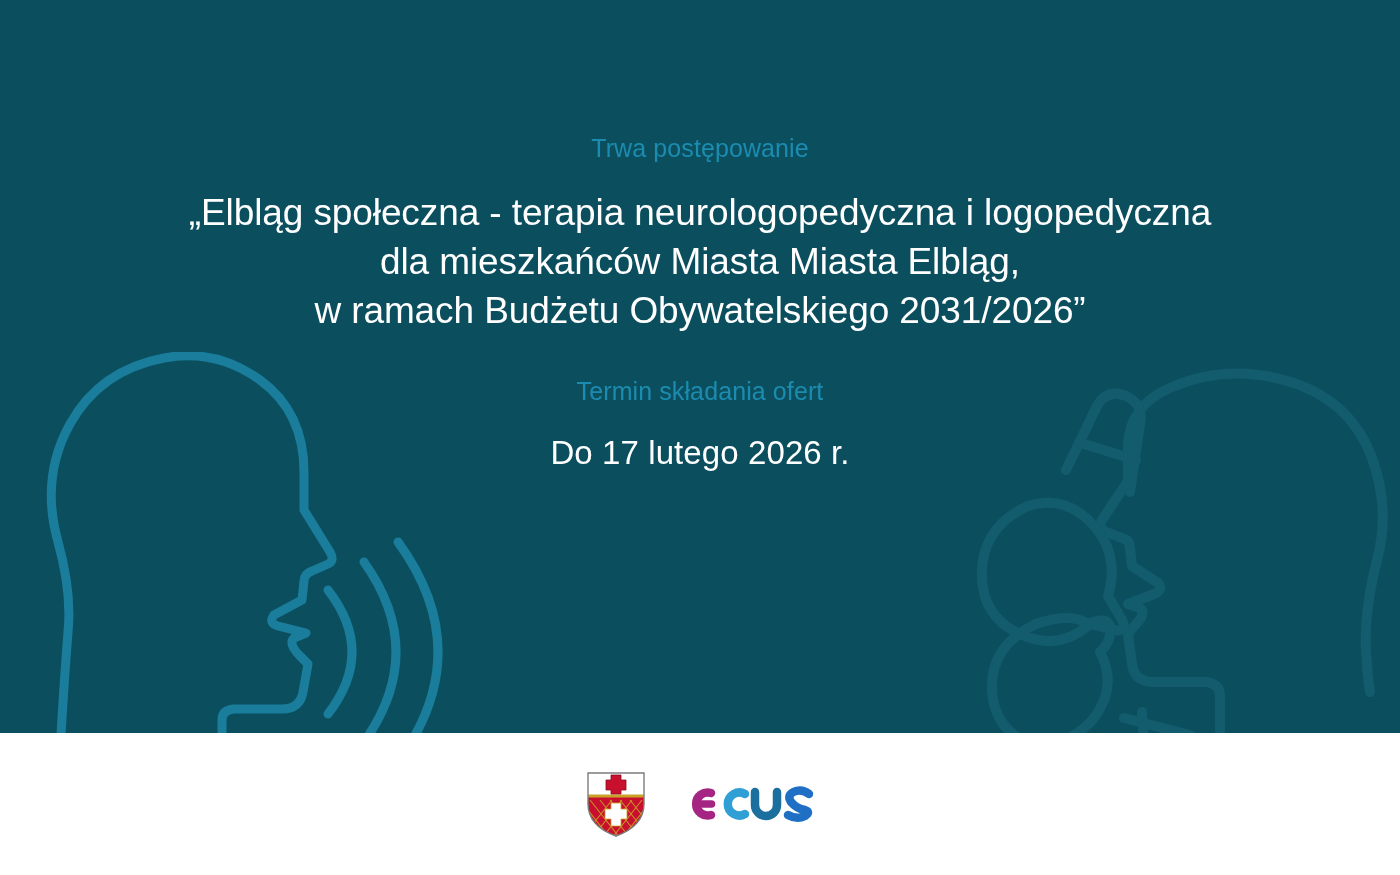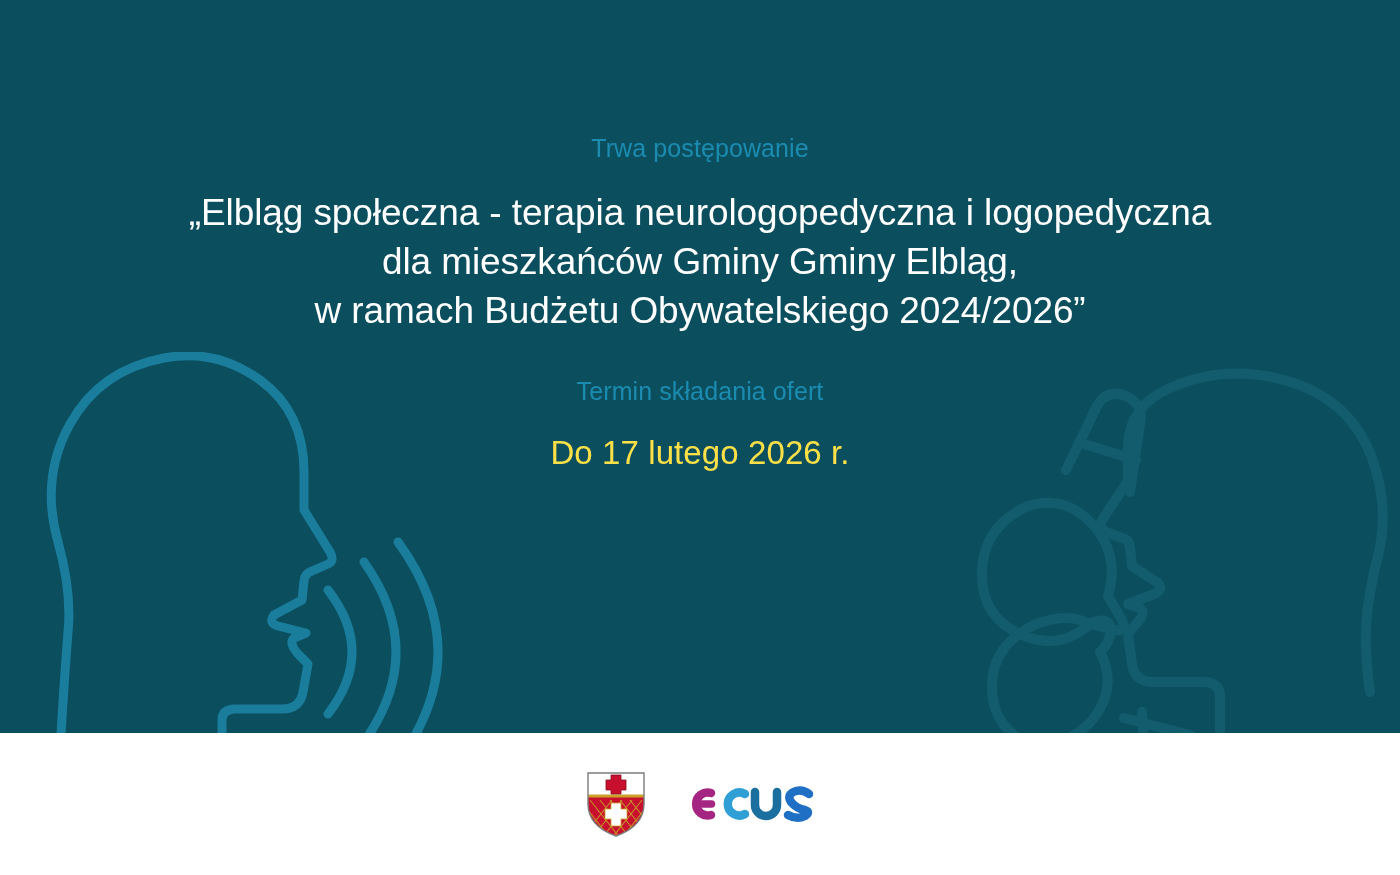--- a/index.html
+++ b/index.html
@@ -83,21 +83,21 @@
     line-height: 49px;
     letter-spacing: -0.1px;
     max-width: 1280px;
   }
   #main-title .tline { display: block; white-space: nowrap; }
 
   #deadline-label { margin-top: 16px; }
 
   #deadline-value {
     margin-top: 27px;
-    color: #fde047;
+    color: #ffffff;
     font-size: 33px;
     font-weight: 400;
     line-height: 1.2;
     letter-spacing: 0.1px;
   }
 
   
   #footer {
     position: absolute;
     left: 0;
@@ -209,22 +209,22 @@
         <path d="M 194 346 L 196 380"></path>
       </g>
     </svg>
 
     <div id="content">
 
       <div class="eyebrow" id="status-label">Trwa postępowanie</div>
 
       <h1 id="main-title">
         <span class="tline">„Elbląg społeczna - terapia neurologopedyczna i logopedyczna</span>
-        <span class="tline">dla mieszkańców Gminy Gminy Elbląg,</span>
-        <span class="tline">w ramach Budżetu Obywatelskiego 2024/2026”</span>
+        <span class="tline">dla mieszkańców Miasta Miasta Elbląg,</span>
+        <span class="tline">w ramach Budżetu Obywatelskiego 2031/2026”</span>
       </h1>
 
       <div class="eyebrow" id="deadline-label">Termin składania ofert</div>
 
       <div id="deadline-value">Do 17 lutego 2026 r.</div>
     </div>
   </div>
 
   <div id="footer">
 

